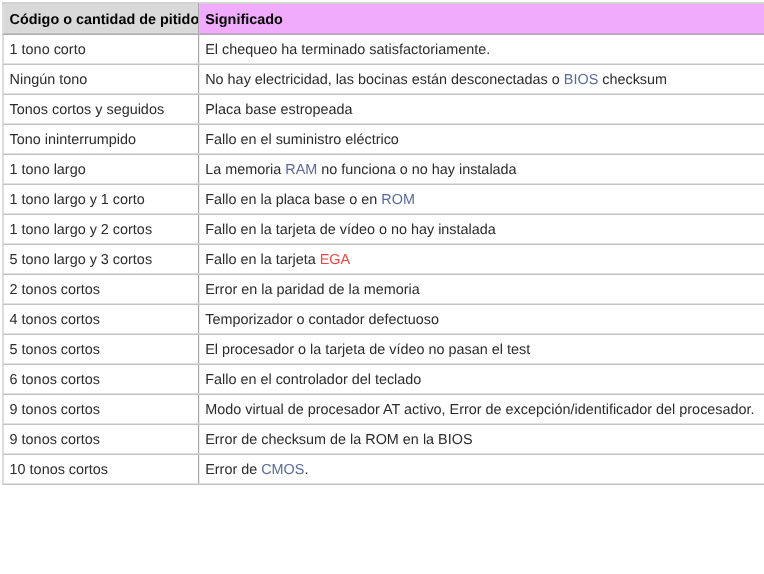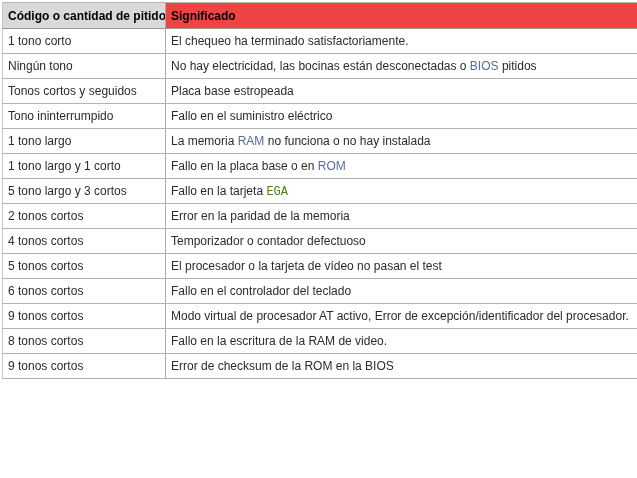--- a/index.html
+++ b/index.html
@@ -64,51 +64,55 @@
 
 <div class="page">
   <table class="beep-table">
     <colgroup>
       <col class="col-code">
       <col class="col-meaning">
     </colgroup>
     <thead>
       <tr>
         <th class="code-header" style="background: rgb(217, 217, 217);">Código o cantidad de pitidos</th>
-        <th class="meaning-header" style="background: #ef4444;">Significado</th>
+        <th class="meaning-header" style="background: #f0abfc;">Significado</th>
       </tr>
     </thead>
     <tbody>
         <tr>
           <td class="code-cell">1 tono corto</td>
           <td class="meaning-cell"><span>El chequeo ha terminado satisfactoriamente.</span></td>
         </tr>
         <tr>
           <td class="code-cell">Ningún tono</td>
-          <td class="meaning-cell"><span>No hay electricidad, las bocinas están desconectadas o </span><a class="term-link" style="color: rgb(90, 107, 155);">BIOS</a><span> pitidos</span></td>
+          <td class="meaning-cell"><span>No hay electricidad, las bocinas están desconectadas o </span><a class="term-link" style="color: rgb(90, 107, 155);">BIOS</a><span> checksum</span></td>
         </tr>
         <tr>
           <td class="code-cell">Tonos cortos y seguidos</td>
           <td class="meaning-cell"><span>Placa base estropeada</span></td>
         </tr>
         <tr>
           <td class="code-cell">Tono ininterrumpido</td>
           <td class="meaning-cell"><span>Fallo en el suministro eléctrico</span></td>
         </tr>
         <tr>
           <td class="code-cell">1 tono largo</td>
           <td class="meaning-cell"><span>La memoria </span><a class="term-link" style="color: rgb(90, 107, 155);">RAM</a><span> no funciona o no hay instalada</span></td>
         </tr>
         <tr>
           <td class="code-cell">1 tono largo y 1 corto</td>
           <td class="meaning-cell"><span>Fallo en la placa base o en </span><a class="term-link" style="color: rgb(90, 107, 155);">ROM</a></td>
         </tr>
         <tr>
+          <td class="code-cell">1 tono largo y 2 cortos</td>
+          <td class="meaning-cell"><span>Fallo en la tarjeta de vídeo o no hay instalada</span></td>
+        </tr>
+        <tr>
           <td class="code-cell">5 tono largo y 3 cortos</td>
-          <td class="meaning-cell"><span>Fallo en la tarjeta </span><a class="term-link" style="color: #4d7c0f; font-family: Liberation Mono, monospace;">EGA</a></td>
+          <td class="meaning-cell"><span>Fallo en la tarjeta </span><a class="term-link" style="color: #ef4444;">EGA</a></td>
         </tr>
         <tr>
           <td class="code-cell">2 tonos cortos</td>
           <td class="meaning-cell"><span>Error en la paridad de la memoria</span></td>
         </tr>
         <tr>
           <td class="code-cell">4 tonos cortos</td>
           <td class="meaning-cell"><span>Temporizador o contador defectuoso</span></td>
         </tr>
         <tr>
@@ -117,22 +121,22 @@
         </tr>
         <tr>
           <td class="code-cell">6 tonos cortos</td>
           <td class="meaning-cell"><span>Fallo en el controlador del teclado</span></td>
         </tr>
         <tr>
           <td class="code-cell">9 tonos cortos</td>
           <td class="meaning-cell"><span>Modo virtual de procesador AT activo, Error de excepción/identificador del procesador.</span></td>
         </tr>
         <tr>
-          <td class="code-cell">8 tonos cortos</td>
-          <td class="meaning-cell"><span>Fallo en la escritura de la RAM de video.</span></td>
+          <td class="code-cell">9 tonos cortos</td>
+          <td class="meaning-cell"><span>Error de checksum de la ROM en la BIOS</span></td>
         </tr>
         <tr>
-          <td class="code-cell">9 tonos cortos</td>
-          <td class="meaning-cell"><span>Error de checksum de la ROM en la BIOS</span></td>
+          <td class="code-cell">10 tonos cortos</td>
+          <td class="meaning-cell"><span>Error de </span><a class="term-link" style="color: rgb(90, 107, 155);">CMOS</a><span>.</span></td>
         </tr>
       </tbody>
   </table>
 </div>
 
 </body></html>

